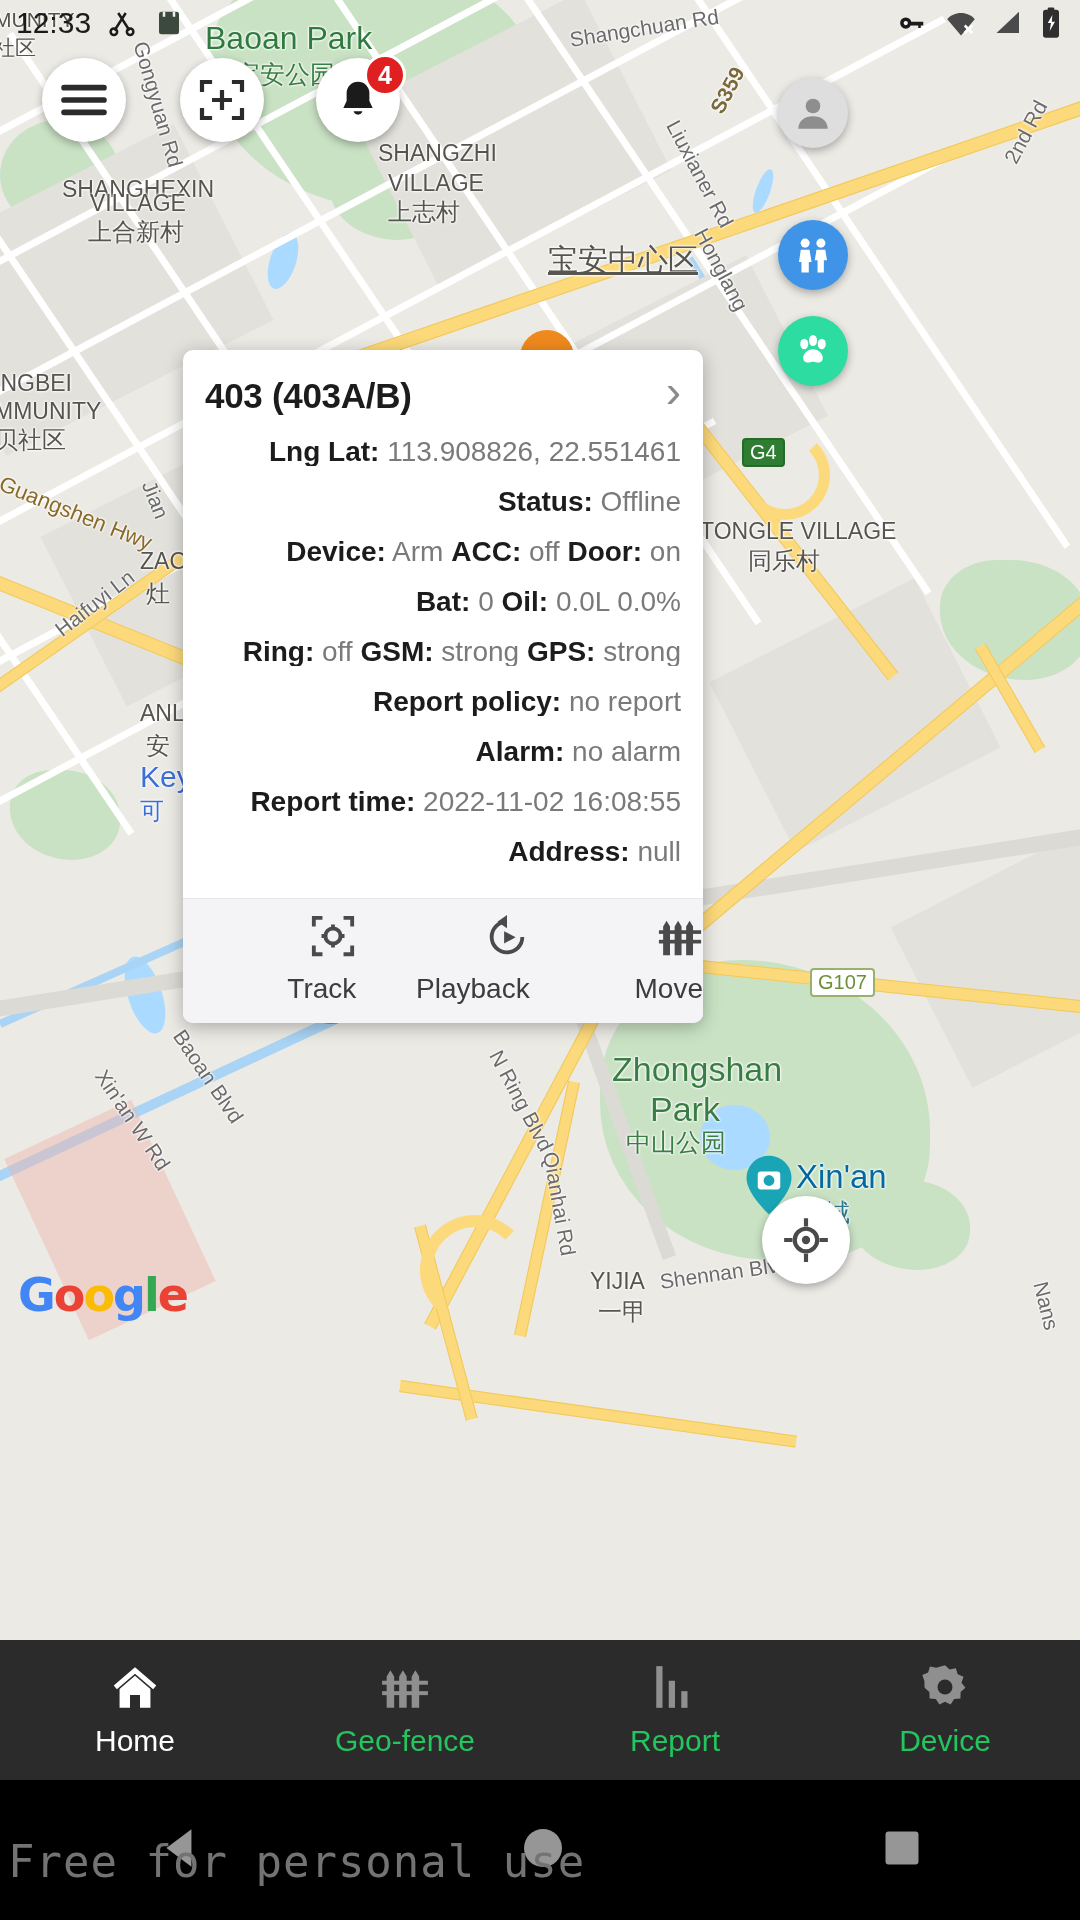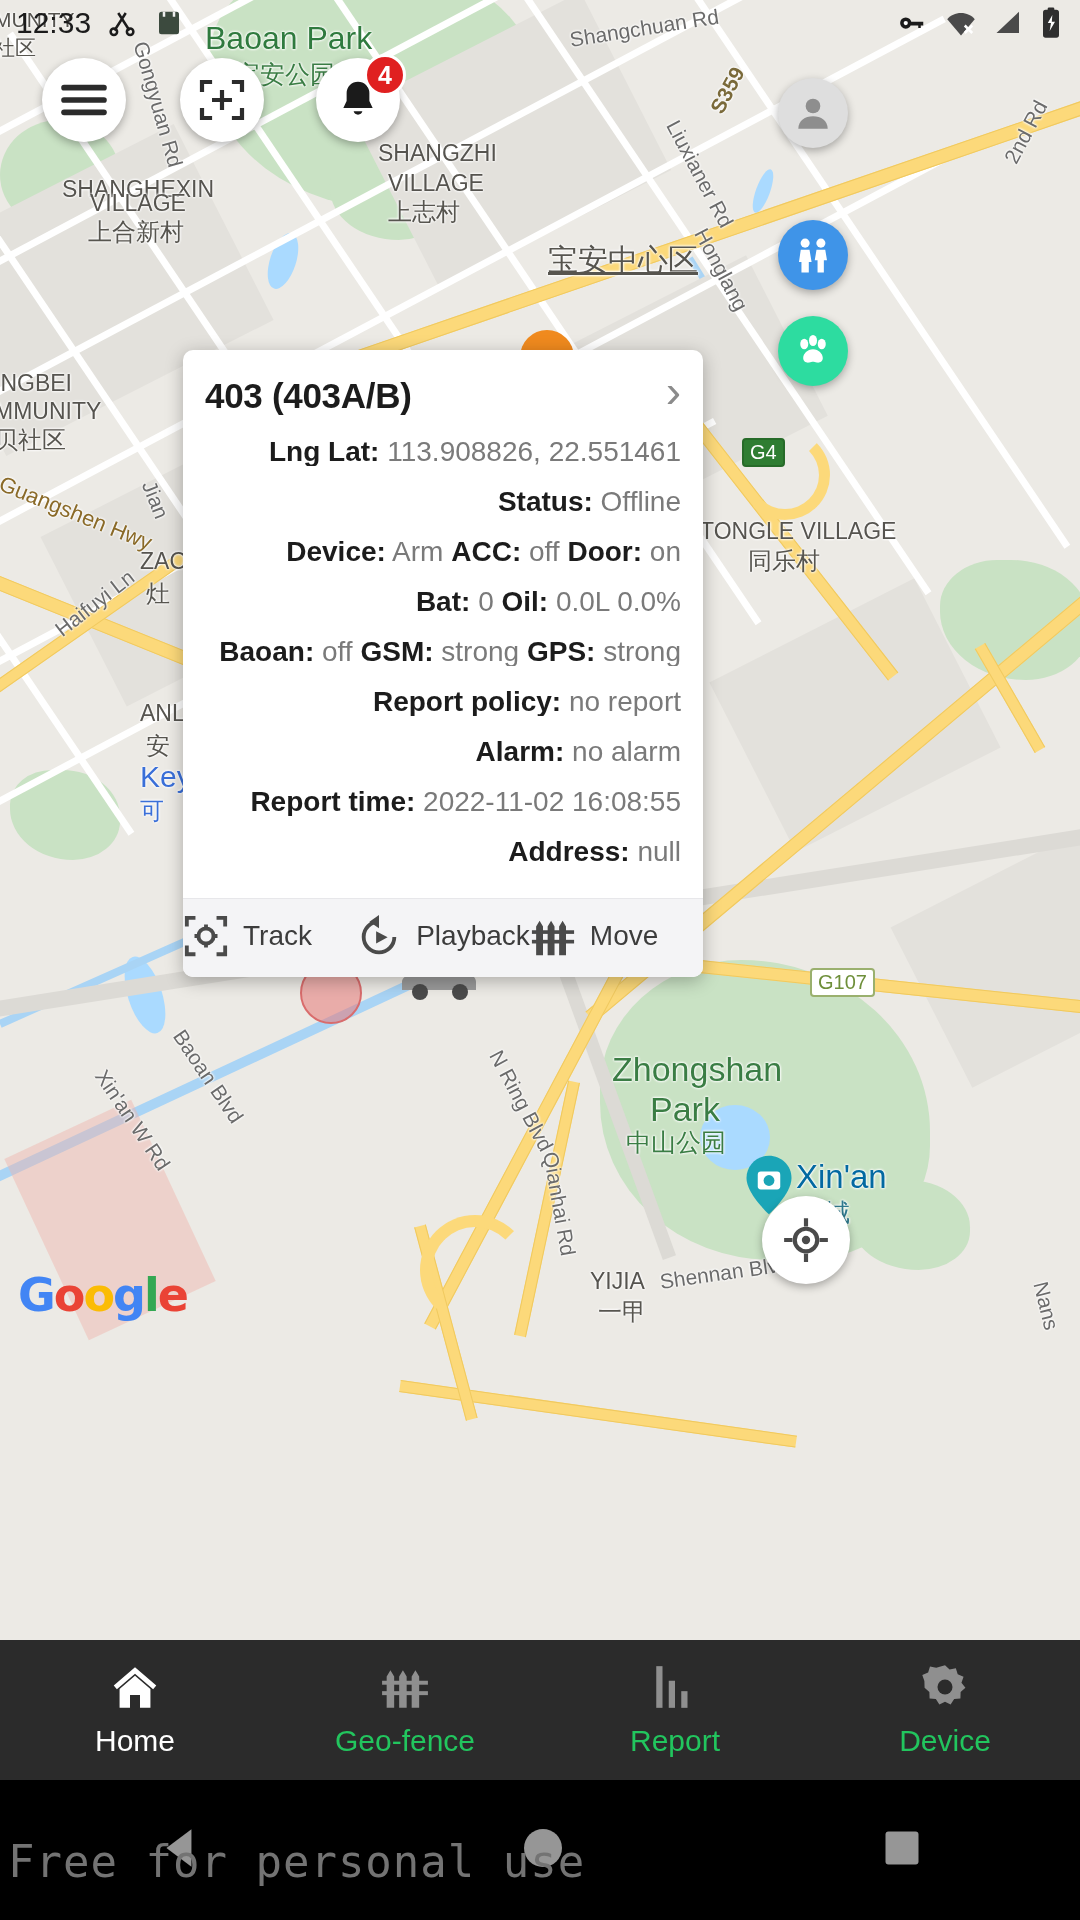--- a/index.html
+++ b/index.html
@@ -120,22 +120,22 @@
   .irow {
     font-size: 28px; color: #7a7a7a; line-height: 1.0;
     margin-bottom: 22px; white-space: nowrap; overflow: hidden;
   }
   .irow b { color: #1c1c1c; font-weight: 700; }
   .card-actions {
     display: flex; background: #f4f4f6; border-top: 1px solid #e7e7ea;
     padding: 14px 0 18px 0;
   }
   .act {
-    flex: 1; display: flex; 
-    align-items: center; gap: 14px;
+    flex: 1; display: flex; flex-direction: column;
+    align-items: flex-end; gap: 14px;
   }
   .act-label { font-size: 28px; color: #3c3c3c; }
 
   .card-tail {
     position: absolute; left: 420px; top: 938px; z-index: 34;
     width: 0; height: 0;
     border-left: 18px solid transparent;
     border-right: 18px solid transparent;
     border-top: 22px solid #ffffff;
   }
@@ -448,21 +448,21 @@
     </div>
 
     <div class="irow">
       <b>Bat:</b>
       <span>0</span>
       <b>Oil:</b>
       <span>0.0L 0.0%</span>
     </div>
 
     <div class="irow">
-      <b>Baoan:</b>
+      <b>Ring:</b>
       <span>off</span>
       <b>GSM:</b>
       <span>strong</span>
       <b>GPS:</b>
       <span>strong</span>
     </div>
 
     <div class="irow">
       <b>Report policy:</b>
       <span>no report</span>

